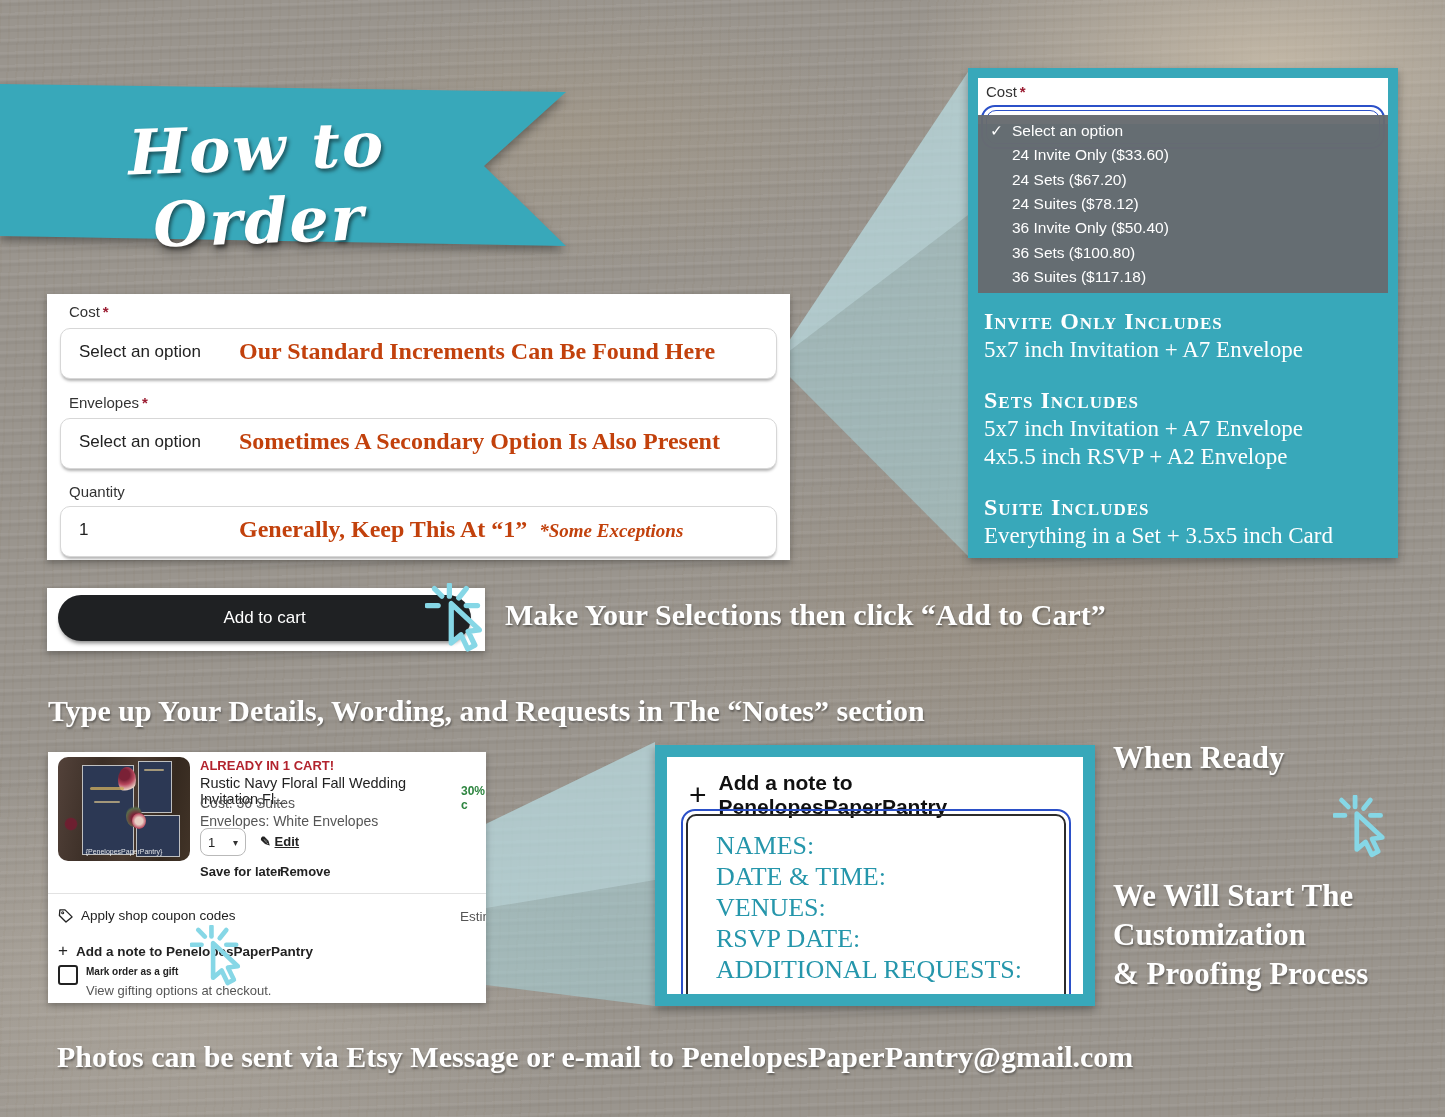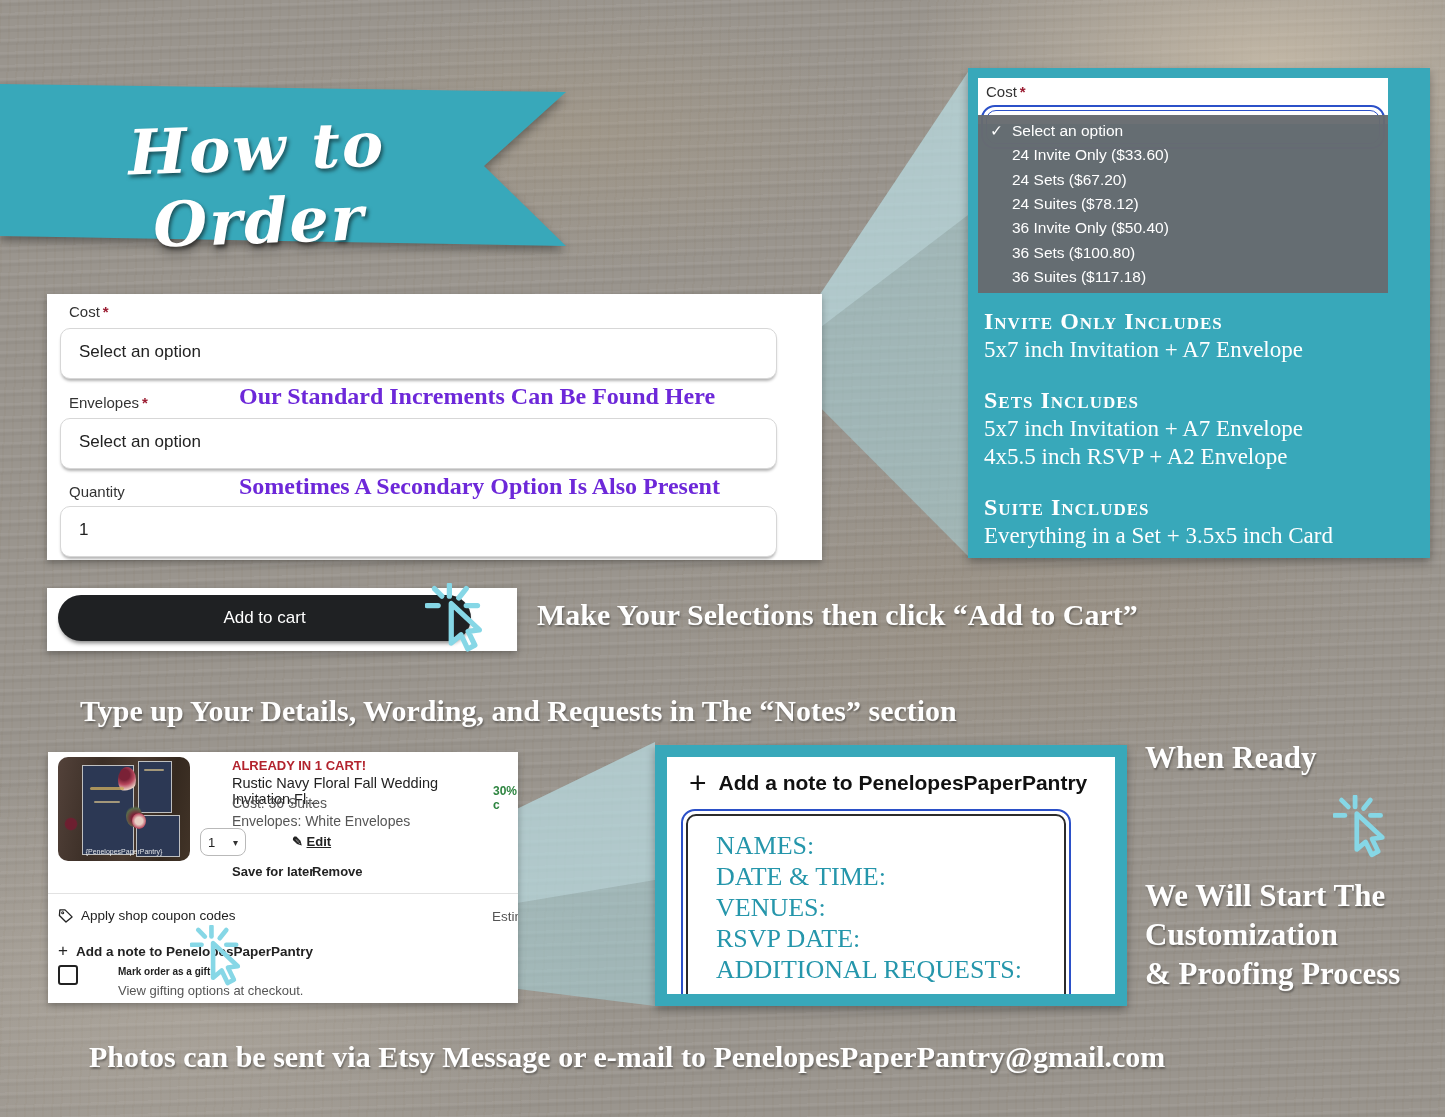--- a/index.html
+++ b/index.html
@@ -8,21 +8,21 @@
     font-family:"Liberation Sans",sans-serif;
     background-color:#9a958e;
     background-image:
       radial-gradient(ellipse 520px 270px at 88% 6%, rgba(226,211,186,0.55), transparent 70%),
       radial-gradient(ellipse 420px 200px at 40% 12%, rgba(180,160,125,0.22), transparent 70%),
       radial-gradient(ellipse 620px 320px at 12% 88%, rgba(214,204,189,0.30), transparent 70%),
       radial-gradient(ellipse 520px 250px at 70% 55%, rgba(150,125,90,0.16), transparent 70%),
       repeating-linear-gradient(178deg, rgba(255,255,255,0.05) 0 2px, rgba(0,0,0,0.035) 4px 6px, transparent 7px 13px),
       repeating-linear-gradient(92deg, rgba(120,95,60,0.05) 0 2px, transparent 2px 9px);
   }
-  .abs{position:absolute;padding-left:32px;}
+  .abs{position:absolute;}
   .serif{font-family:"Liberation Serif","DejaVu Serif",serif;}
   .white-head{color:#fff;font-weight:700;text-shadow:1px 2px 2px rgba(0,0,0,0.35);}
   
   #ribbon{left:0;top:76px;width:572px;height:176px;filter:drop-shadow(0 5px 5px rgba(0,0,0,0.35));}
   #ribbon .flag{position:absolute;inset:0;background:#38a8ba;
     clip-path:polygon(0 8px,566px 16px,484px 90px,566px 170px,0 160px);}
   #ribbon .title{position:absolute;left:48px;top:36px;width:420px;text-align:center;
     font-family:"DejaVu Serif",serif;font-style:italic;font-weight:700;font-size:62px;
     color:#fff;transform:rotate(-2deg);text-shadow:2px 3px 4px rgba(0,0,0,0.5);letter-spacing:2px;}
   
@@ -35,21 +35,21 @@
   #h1{left:48px;top:252px;font-size:30px;}
   #h2{left:48px;top:694px;font-size:30px;}
   
   #form-panel{left:47px;top:294px;width:743px;height:266px;background:#fff;box-shadow:0 3px 7px rgba(0,0,0,0.28);}
   .f-label{position:absolute;left:22px;font-size:15px;color:#333;}
   .f-label .req{color:#9b1c31;font-weight:700;margin-left:3px;}
   .f-select{position:absolute;left:13px;width:715px;height:49px;background:#fff;border:1px solid #d7d7d7;
     border-radius:10px;box-shadow:0 3px 3px -1px rgba(0,0,0,0.30);}
   .f-value{position:absolute;left:18px;top:13px;font-size:17px;color:#222;}
   .f-hint{position:absolute;left:178px;top:9px;font-family:"Liberation Serif",serif;font-weight:700;
-    font-size:24px;color:#6d28d9;white-space:nowrap;margin-top:45px;}
+    font-size:24px;color:#c2410c;white-space:nowrap;}
   .f-hint .exc{font-size:19px;font-style:italic;font-weight:700;margin-left:12px;}
   
   .btn-card{background:#fff;box-shadow:0 3px 7px rgba(0,0,0,0.28);}
   .pill{position:absolute;background:#1f2123;border-radius:25px;box-shadow:0 4px 4px -2px rgba(0,0,0,0.5);
     display:flex;align-items:center;justify-content:center;color:#fff;cursor:pointer;}
   #atc-card{left:47px;top:588px;width:438px;height:63px;}
   #atc-pill{left:11px;top:7px;width:413px;height:46px;font-size:17px;}
   #caption1{left:505px;top:598px;font-size:30px;}
   #co-card{left:1113px;top:786px;width:285px;height:72px;}
   #co-pill{left:15px;top:10px;width:240px;height:51px;font-size:16.5px;font-weight:700;padding-right:26px;box-sizing:border-box;}
@@ -141,20 +141,21 @@
     <div class="f-label" style="top:100px">
       <span>Envelopes</span><span class="req">*</span>
     </div>
     <div class="f-select" style="top:124px">
       <span class="f-value">Select an option</span>
       <span class="f-hint">Sometimes A Secondary Option Is Also Present</span>
     </div>
     <div class="f-label" style="top:189px">Quantity</div>
     <div class="f-select" style="top:212px">
       <span class="f-value">1</span>
+      <span class="f-hint"><span>Generally, Keep This At “1”</span><span class="exc">*Some Exceptions</span></span>
     </div>
   </div>
 
   <div class="abs btn-card" id="atc-card">
     <div class="pill" id="atc-pill">
       <span>Add to cart</span>
     </div>
   </div>
   <svg class="cursor-icon" style="left:425px;top:583px;width:75px;height:75px">
       <use href="#click-cursor"></use>

